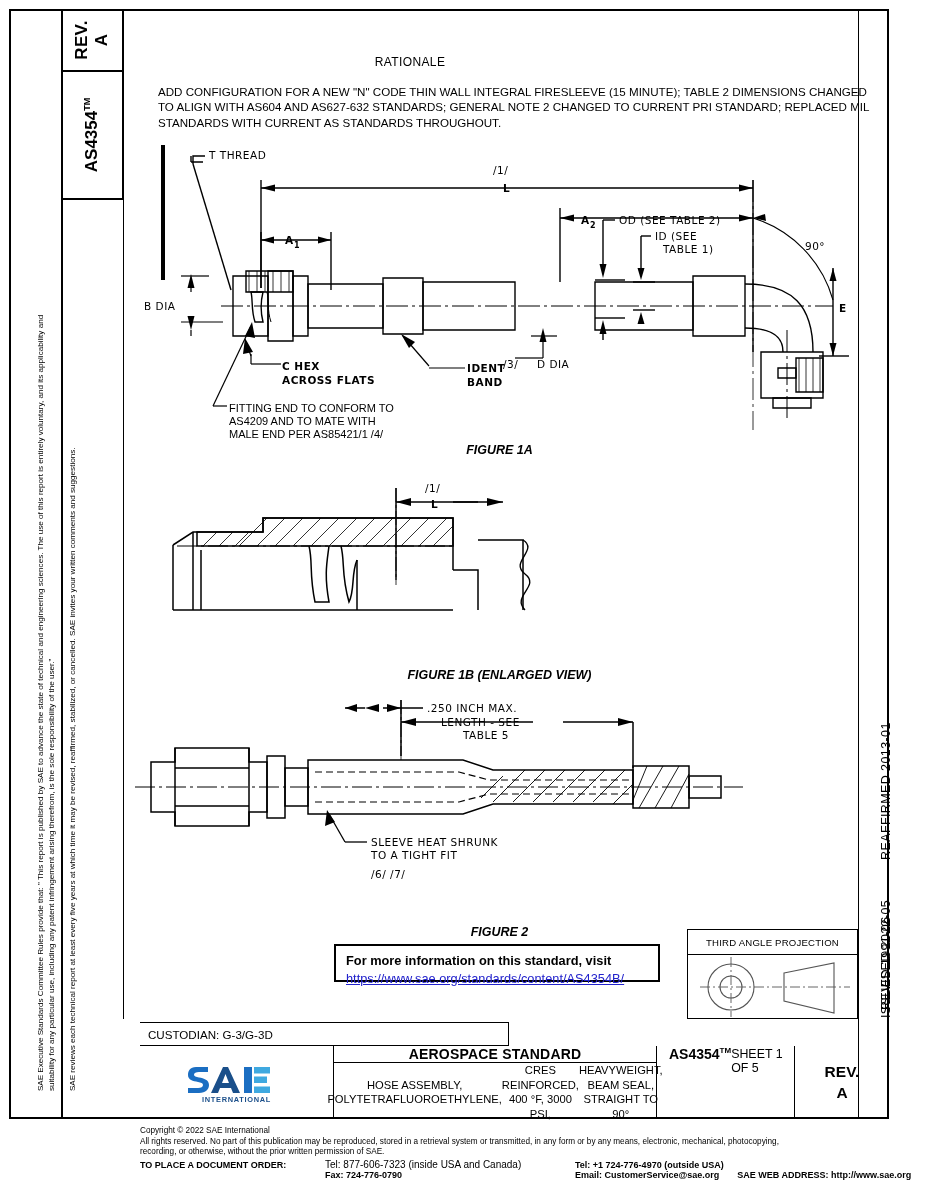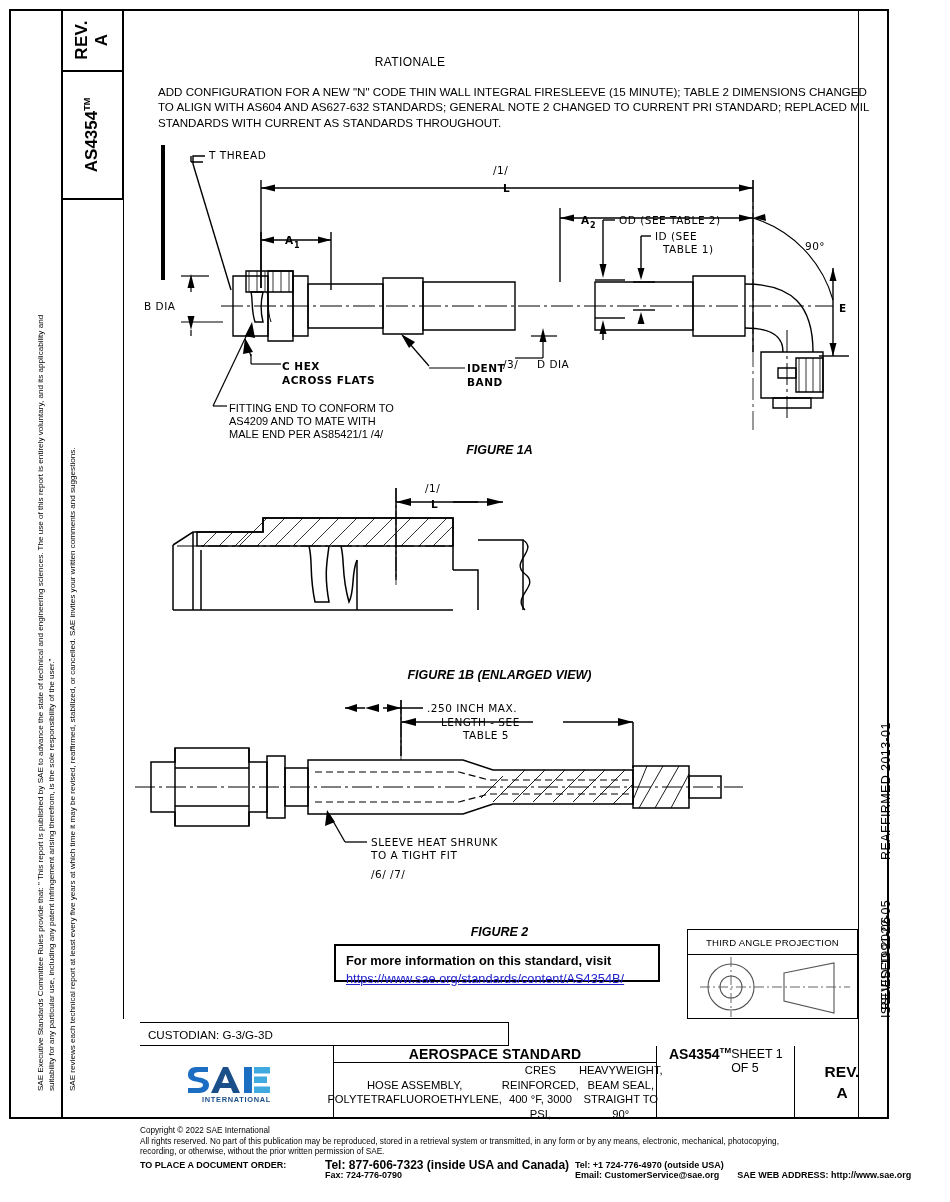--- a/index.html
+++ b/index.html
@@ -194,21 +194,21 @@
     letter-spacing:.7px;margin-top:1px;
   }
 
   
   .footer{
     position:absolute;left:140px;top:1126px;width:800px;
     font-size:8.2px;line-height:10.6px;
   }
   .foot-row{display:flex;margin-top:2px;}
   .foot-c1{width:185px;font-weight:bold;font-size:9px;}
-  .foot-c2{width:250px;font-weight:bold;font-size:12px;}
+  .foot-c2{width:250px;font-weight:normal;font-size:10px;}
   .foot-c3{font-weight:bold;font-size:9px;}
   .fr2{display:flex;}
   .fr2 .s1{width:185px;}
   .fr2 .s2{width:250px;font-weight:bold;font-size:9px;}
   .fr2 .s3{font-weight:bold;font-size:9px;}
 </style>
 </head>
 <body>
 
 <div class="page">

